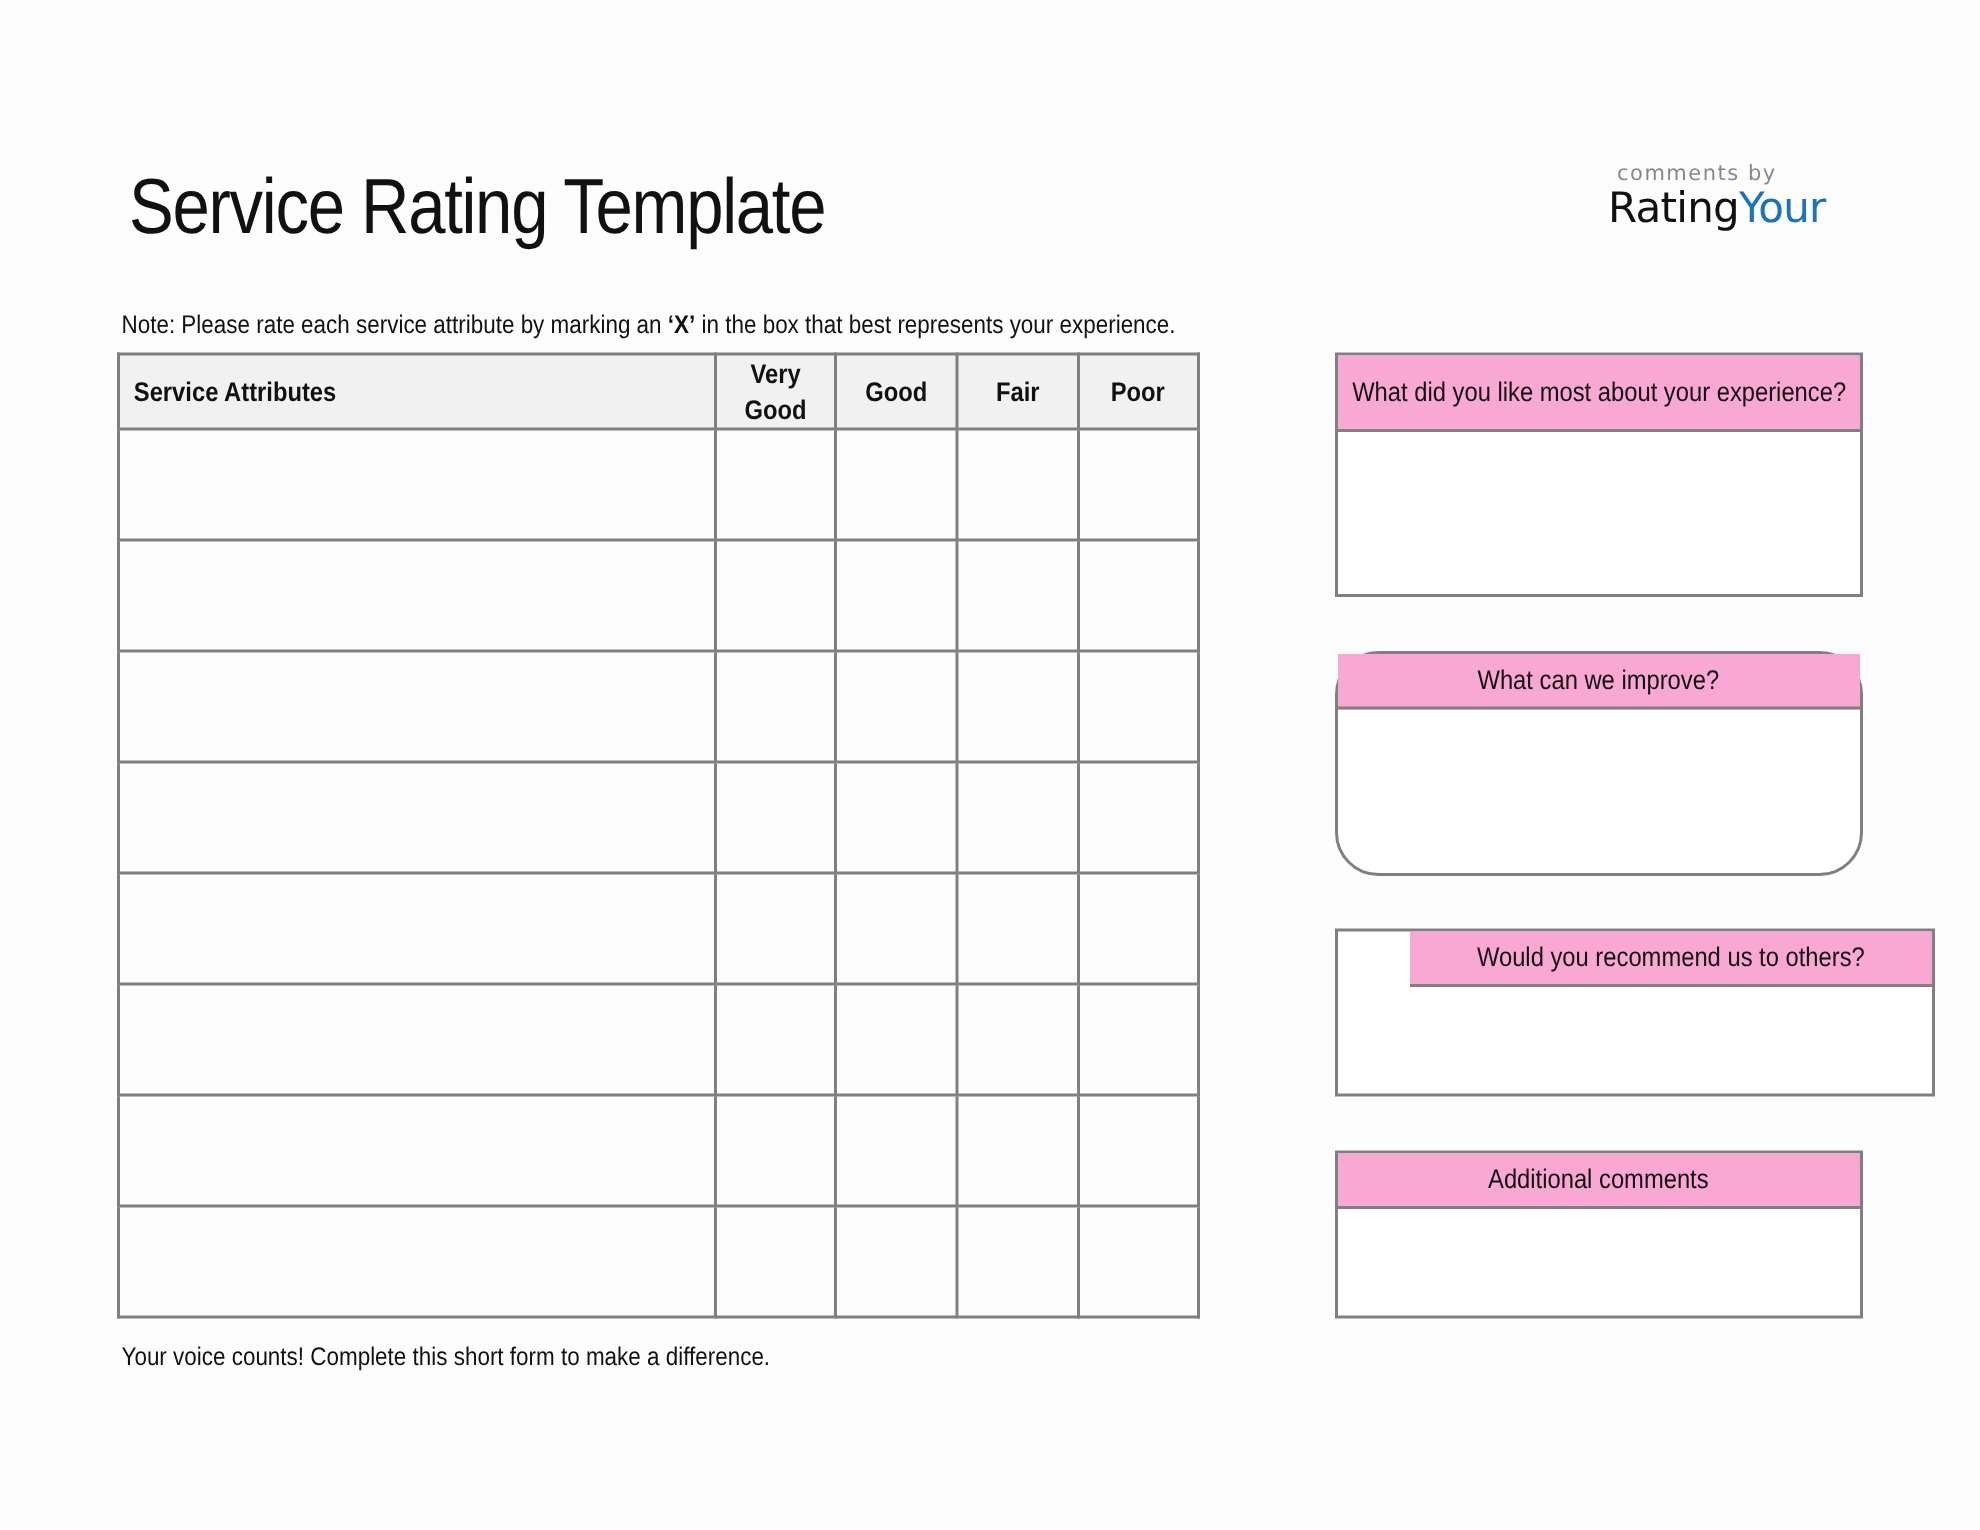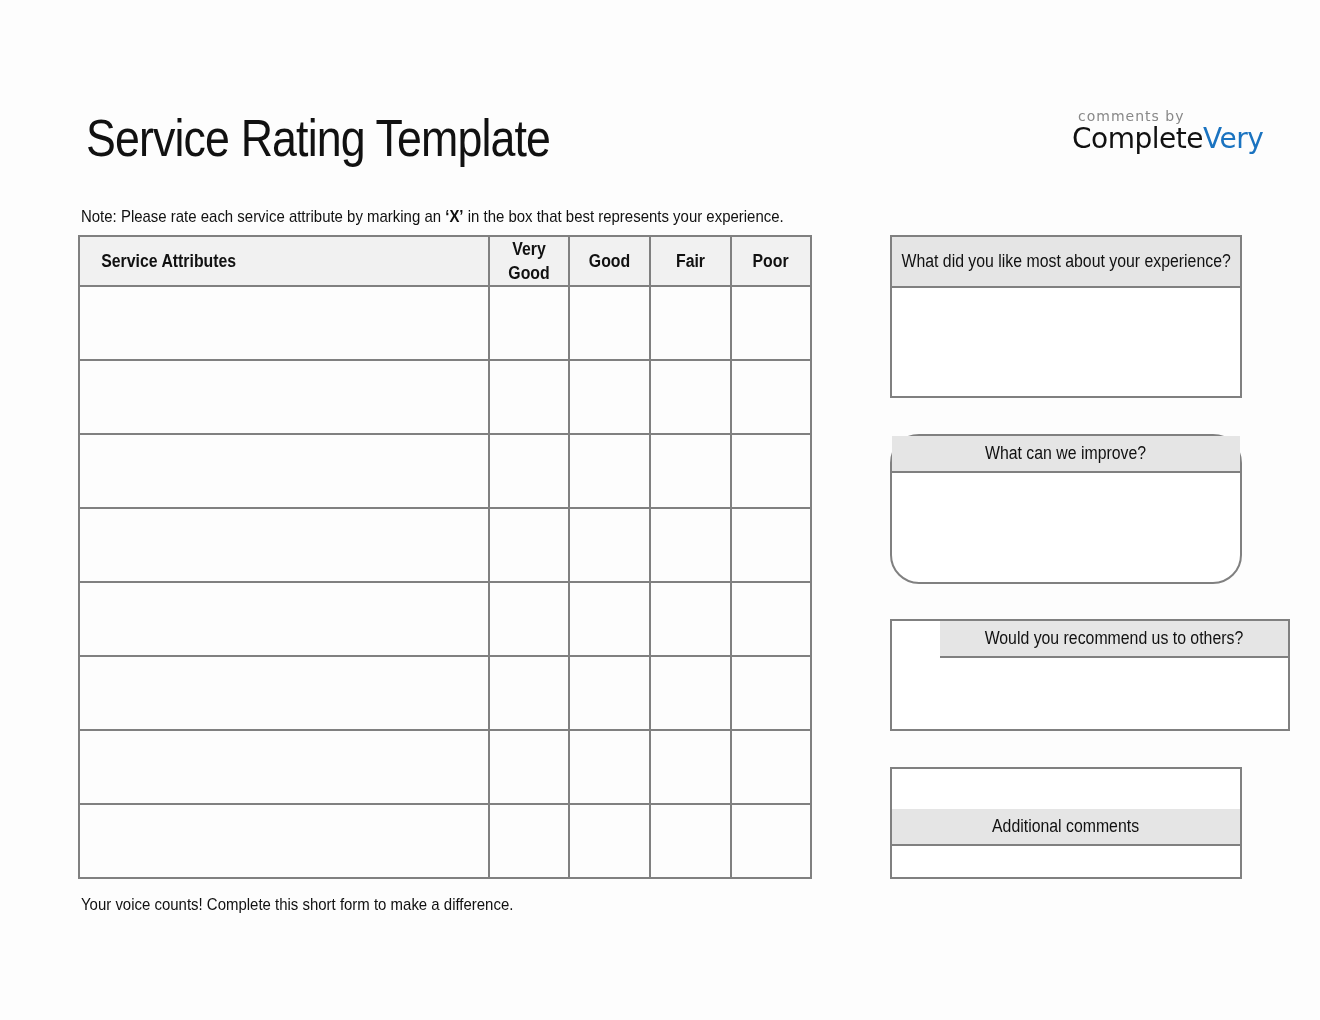--- a/index.html
+++ b/index.html
@@ -12,38 +12,38 @@
   .brandname { font-family:"DejaVu Sans", sans-serif; font-size:28px; margin-top:-2px; letter-spacing:-0.5px; white-space:nowrap; }
   .brandname .g { color:#111; }
   .brandname .b { color:#1a73c0; }
   .note { position:absolute; left:81px; top:207px; font-size:17px; white-space:nowrap;
           transform:scaleX(0.88); transform-origin:left top; }
   .note b { font-weight:bold; }
   table.rating { position:absolute; left:78px; top:235px; border-collapse:collapse; }
   table.rating td, table.rating th { border:2px solid #808080; padding:0; }
   table.rating th { background:#f1f1f1; height:48px; font-size:18px; font-weight:bold; }
   table.rating th span { display:inline-block; transform:scaleX(0.88); }
-  table.rating th.attr { text-align:left; padding-left:12px; width:396px; }
+  table.rating th.attr { text-align:left; width:396px; }
   table.rating td { height:72px; }
   .c1 { width:78px; } .c2{width:79px;margin-left:16px;} .c3{width:79px;margin-left:22px;} .c4{width:78px;}
   .fb { position:absolute; left:890px; width:348px; border:2px solid #808080; background:#fff; }
-  .fb .hdr { background:#e5e5e5; border-bottom:2px solid #808080; text-align:right;
+  .fb .hdr { background:#f9a8d4; border-bottom:2px solid #808080; text-align:right;
              font-size:18px; white-space:nowrap; display:flex; align-items:center; justify-content:center; }
   .fb .hdr span { display:inline-block; transform:scaleX(0.88); }
   .footer { position:absolute; left:81px; top:895px; font-size:17px; white-space:nowrap;
             transform:scaleX(0.88); transform-origin:left top; }
 </style>
 </head>
 <body>
 
 <div class="title">Service Rating Template</div>
 
 <div class="brand">
   <div class="powered">comments by</div>
-  <div class="brandname"><span class="g">Complete</span><span class="b">Very</span></div>
+  <div class="brandname"><span class="g">Rating</span><span class="b">Your</span></div>
 </div>
 
 <div class="note"><span>Note: Please rate each service attribute by marking an </span><b>‘X’</b><span> in the box that best represents your experience.</span></div>
 
 <table class="rating">
   <thead>
     <tr>
       <th class="attr"><span>Service Attributes</span></th>
       <th class="c1"><span style="width:50px;line-height:24px;">Very Good</span></th>
       <th class="c2"><span>Good</span></th>
@@ -120,18 +120,18 @@
   <div class="hdr" style="height:35px;">
       <span>What can we improve?</span>
     </div>
 </div>
 <div class="fb" style="top:619px;height:108px;padding-left:48px;">
   <div class="hdr" style="height:35px;">
       <span>Would you recommend us to others?</span>
     </div>
 </div>
 <div class="fb" style="top:767px;height:108px;">
-  <div class="hdr" style="height:35px;margin-top:40px;">
+  <div class="hdr" style="height:35px;">
       <span>Additional comments</span>
     </div>
 </div>
 
 <div class="footer">Your voice counts! Complete this short form to make a difference.</div>
 
 </body></html>

